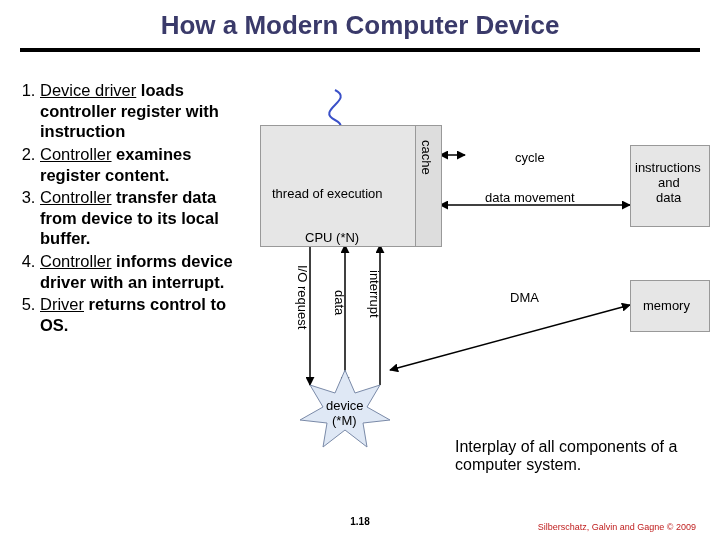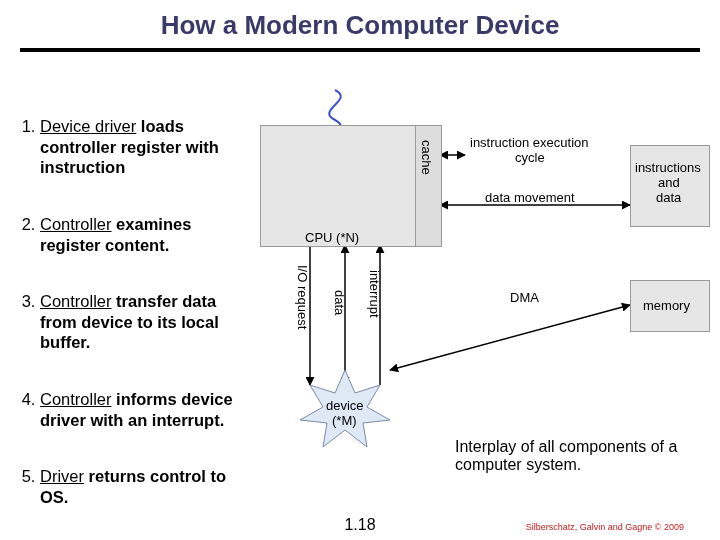--- a/index.html
+++ b/index.html
@@ -37,21 +37,20 @@
     font-size: 16.5px;
     line-height: 1.25;
     color: #000;
   }
   .steps ol {
     margin: 0;
     padding-left: 22px;
   }
   .steps li {
     margin-bottom: 2px;
-    margin-top: 36px;
   }
   .diagram {
     position: absolute;
     top: 80px;
     left: 260px;
     width: 450px;
     height: 370px;
   }
   .box {
     position: absolute;
@@ -91,26 +90,27 @@
     left: 20px;
     bottom: 0;
     font-size: 9px;
     color: #2b2b90;
   }
   .footer-center {
     position: absolute;
     left: 0;
     right: 0;
     text-align: center;
-    font-size: 16px;
+    font-size: 10px;
     color: #000;
+    font-weight: bold;
   }
   .footer-right {
     position: absolute;
-    right: 36px;
+    right: 24px;
     bottom: 0;
     font-size: 9px;
     color: #c02020;
   }
   .star {
     position: absolute;
   }
 </style>
 </head>
 <body>
@@ -147,29 +147,29 @@
     <line x1="120" y1="305" x2="120" y2="165" stroke="#000" stroke-width="1.5" marker-end="url(#arr)"></line>
 
     <line x1="130" y1="290" x2="370" y2="225" stroke="#000" stroke-width="1.5" marker-end="url(#arr)" marker-start="url(#arr)"></line>
   </svg>
 
   <div class="box" style="left:0;top:45;width:180px;height:120px;top:45px;"></div>
 
   <div class="box" style="left:155px;top:45px;width:25px;height:120px;background:#ddd;"></div>
   <div class="vlbl" style="left:159px;top:60px;">cache</div>
 
+  <div class="lbl" style="left:12px;top:106px;">thread of execution</div>
 
   <div class="lbl" style="left:45px;top:150px;">CPU (*N)</div>
 
   <div class="box" style="left:370px;top:65px;width:78px;height:80px;"></div>
   <div class="lbl" style="left:375px;top:80px;">instructions</div>
   <div class="lbl" style="left:398px;top:95px;">and</div>
   <div class="lbl" style="left:396px;top:110px;">data</div>
 
-  <div class="lbl" style="left:210px;top:55px;">instruction execution</div>
   <div class="lbl" style="left:255px;top:70px;">cycle</div>
 
   <div class="lbl" style="left:225px;top:110px;">data movement</div>
 
   <div class="box" style="left:370px;top:200px;width:78px;height:50px;"></div>
   <div class="lbl" style="left:383px;top:218px;">memory</div>
 
   <div class="vlbl" style="left:35px;top:185px;">I/O request</div>
   <div class="vlbl" style="left:72px;top:210px;">data</div>
   <div class="vlbl" style="left:107px;top:190px;">interrupt</div>

